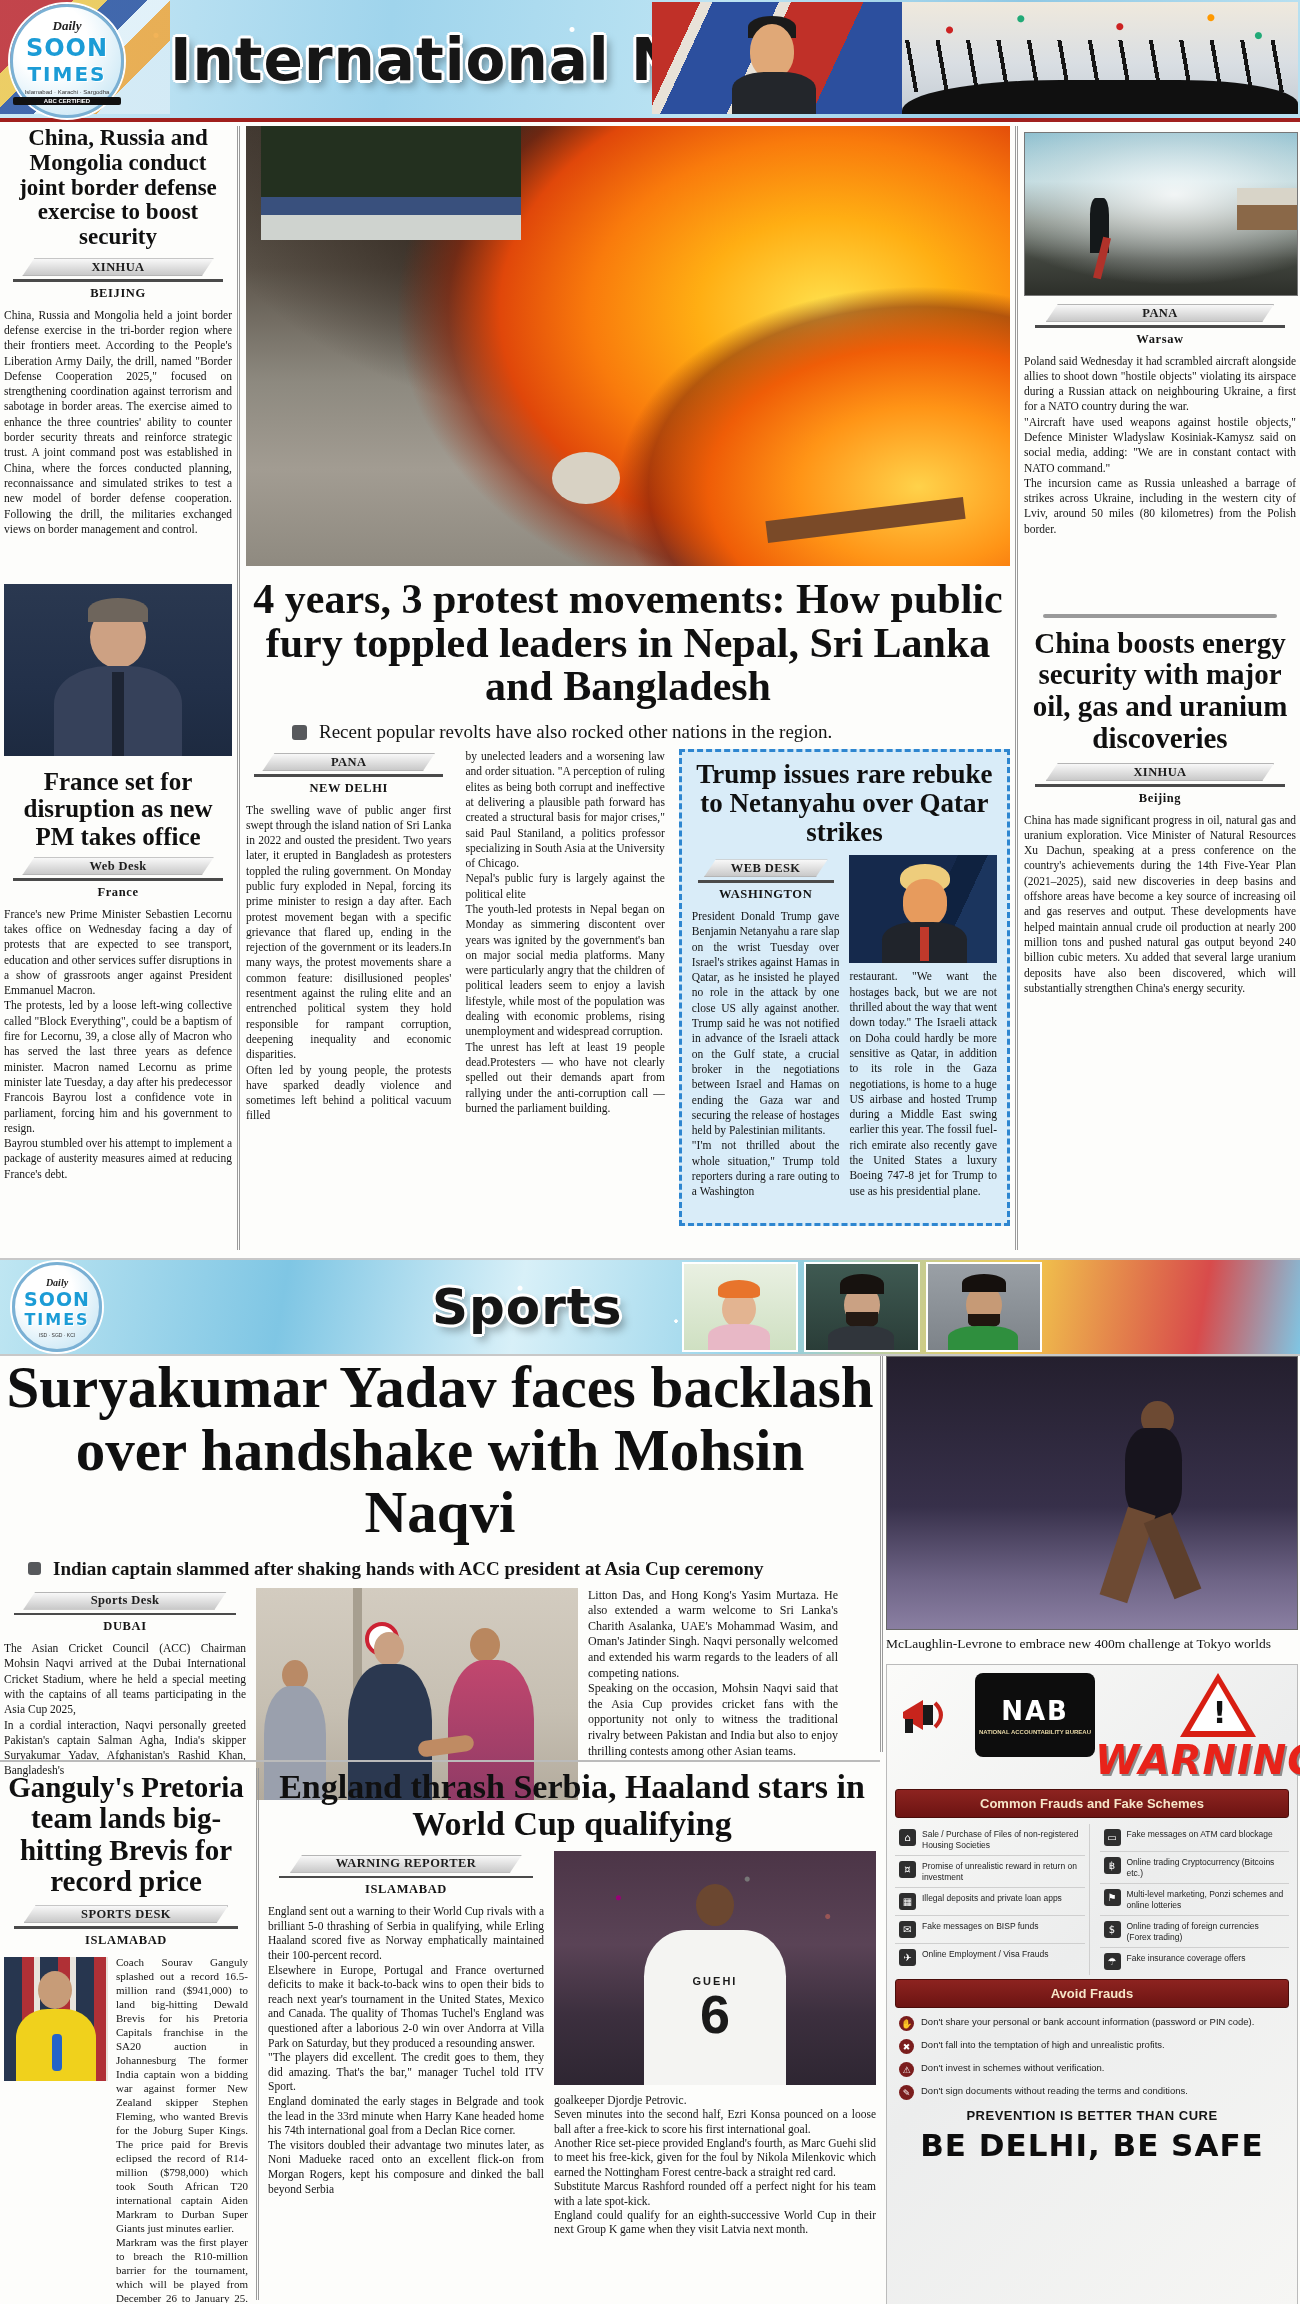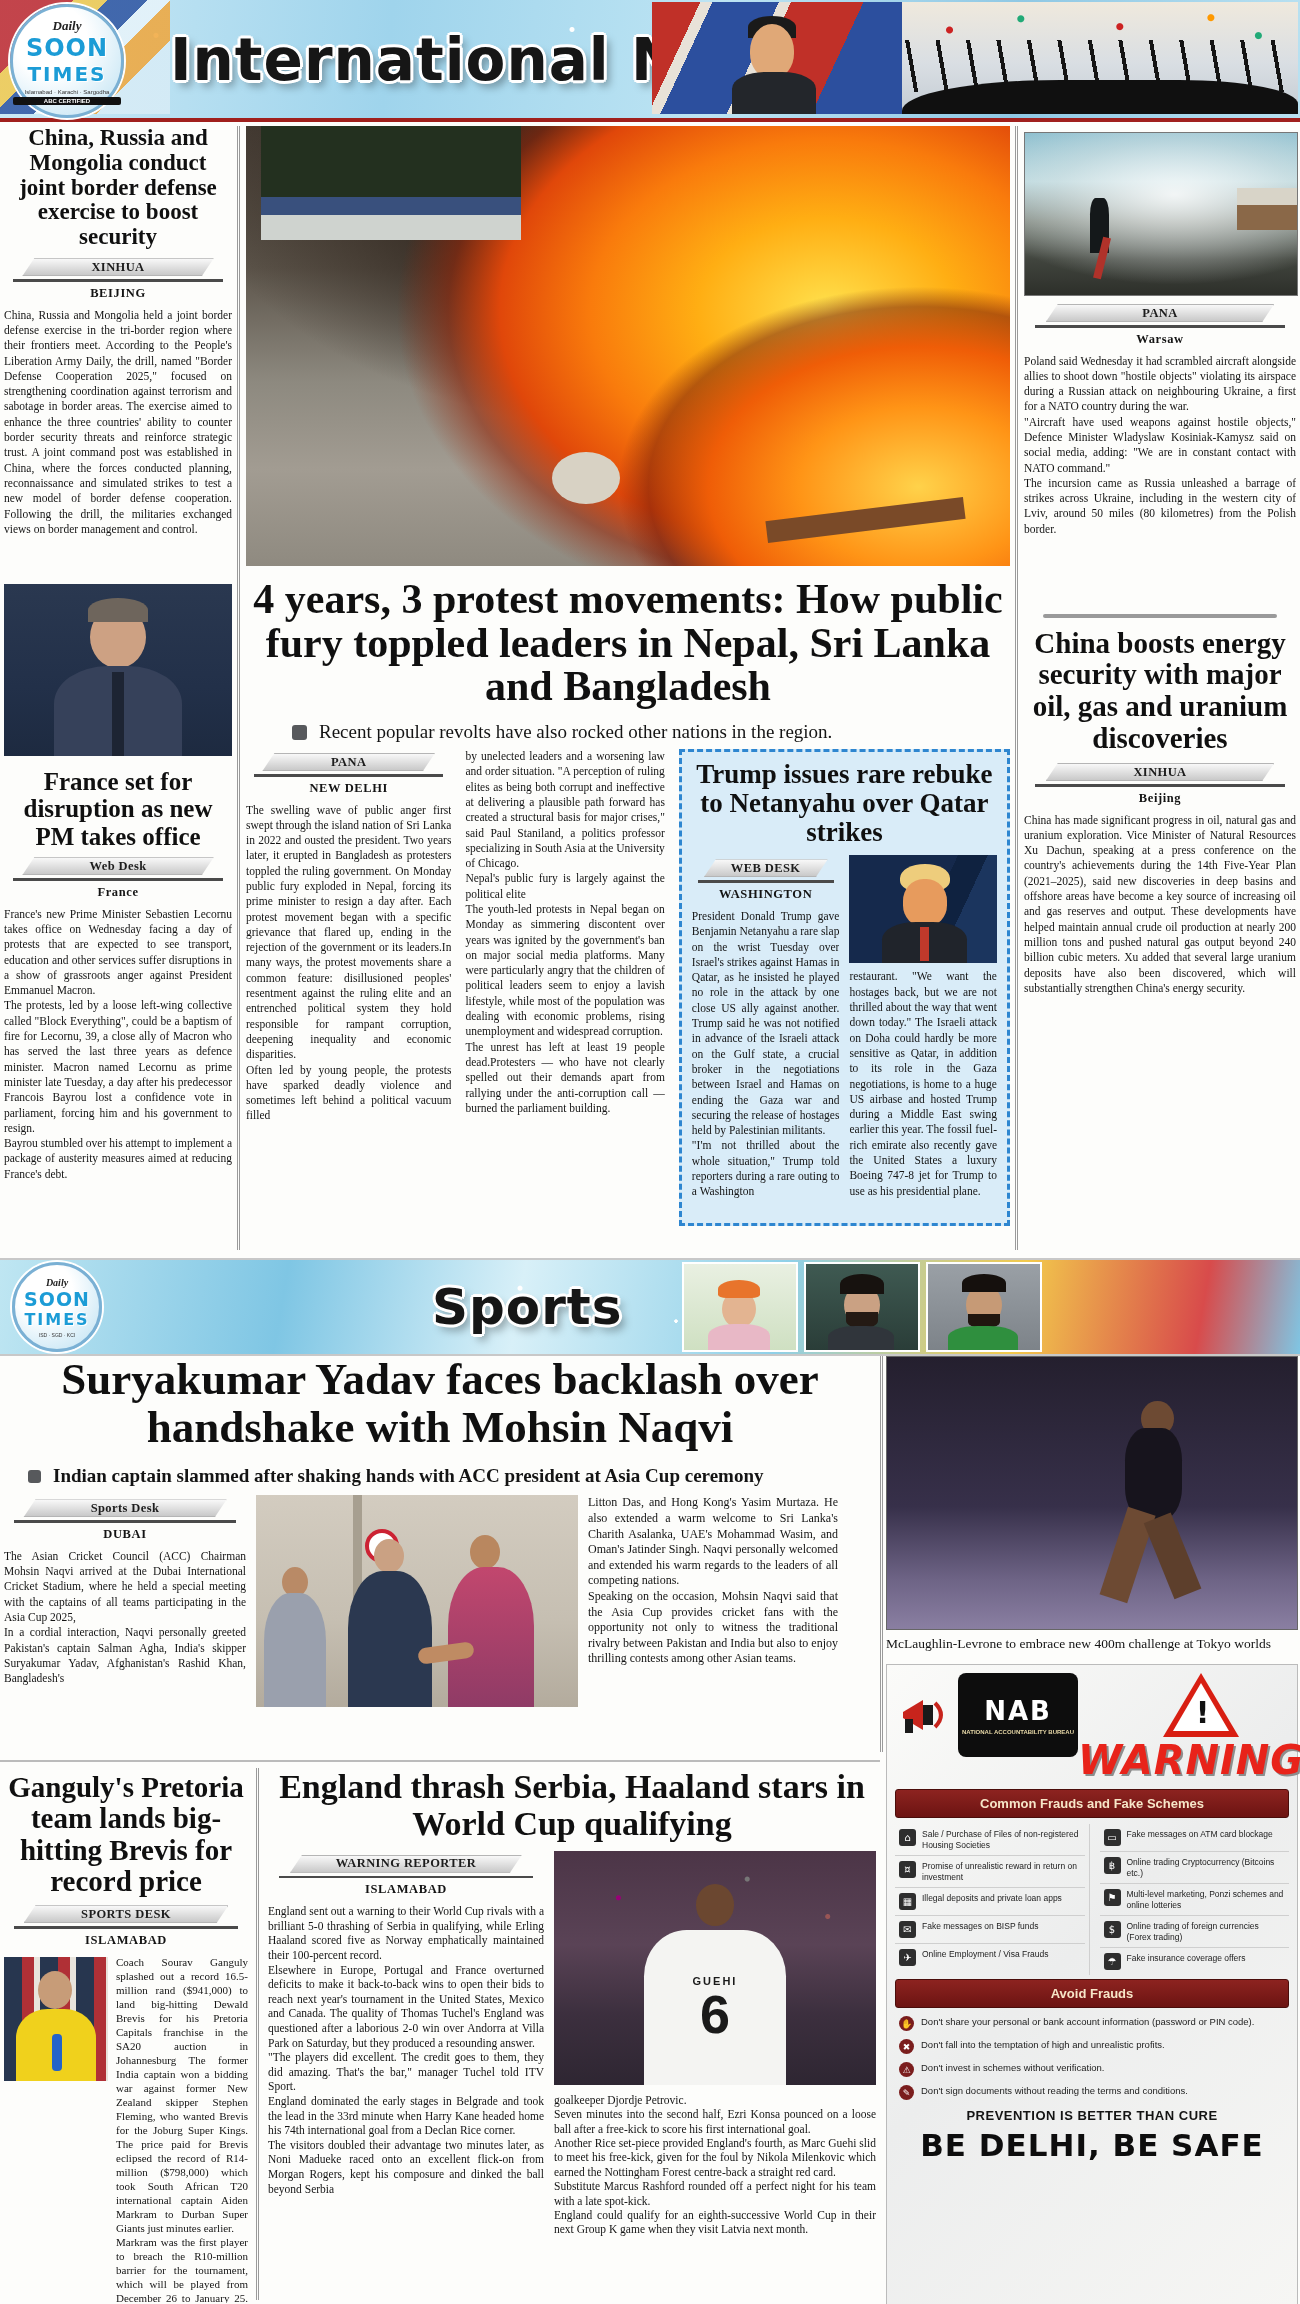--- a/index.html
+++ b/index.html
@@ -318,21 +318,21 @@
         <div class="abs" style="left:40px;top:50px;width:32px;height:14px;border-radius:0 0 45% 45%;background:#20160f;"></div>
         <div class="torso" style="left:20px;top:62px;width:70px;height:26px;background:#2f8f3e;"></div>
       </div>
     </div>
   </div>
 
   <div class="abs" style="left:0;top:1352px;width:1300px;height:404px;">
     <div class="abs vline" style="left:880px;top:4px;height:396px;"></div>
 
     <div class="abs" style="left:4px;top:4px;width:872px;">
-      <div class="h-serif" style="font-size:45px;line-height:1.06;">Suryakumar Yadav faces backlash over handshake with Mohsin Naqvi</div>
+      <div class="h-serif" style="font-size:59px;line-height:1.06;">Suryakumar Yadav faces backlash over handshake with Mohsin Naqvi</div>
       <div class="subrow" style="margin:14px 0 6px 24px;">
         <span class="bullet" style="width:13px;height:13px;"></span>
         <span style="font-size:19px;font-weight:600;">Indian captain slammed after shaking hands with ACC president at Asia Cup ceremony</span>
       </div>
       <div style="display:flex;gap:10px;margin-top:8px;">
         <div style="width:242px;">
           <div class="tagwrap">
             <div class="tag">Sports Desk</div>
             <div class="tagline"></div>
           </div>
@@ -418,21 +418,21 @@
 Another Rice set-piece provided England's fourth, as Marc Guehi slid to meet his free-kick, given for the foul by Nikola Milenkovic which earned the Nottingham Forest centre-back a straight red card.
 Substitute Marcus Rashford rounded off a perfect night for his team with a late spot-kick.
 England could qualify for an eighth-successive World Cup in their next Group K game when they visit Latvia next month.</div>
         </div>
       </div>
     </div>
   </div>
 
   <div class="abs nab">
     <div style="display:flex;align-items:flex-start;justify-content:space-between;padding:8px 10px 2px;">
-      <div style="display:flex;align-items:center;gap:7px;">
+      <div style="display:flex;align-items:center;gap:24px;">
         <svg width="54" height="54" viewBox="0 0 54 54">
           <polygon points="6,24 26,12 26,42 6,30" fill="#c8241c"></polygon>
           <rect x="26" y="17" width="10" height="20" fill="#1a1a1a"></rect>
           <path d="M38 15 q12 12 0 24" stroke="#c8241c" stroke-width="4" fill="none"></path>
           <rect x="8" y="31" width="8" height="14" fill="#1a1a1a"></rect>
         </svg>
         <div class="nab-logo">
           <div style="font:800 26px 'DejaVu Sans',sans-serif;letter-spacing:2px;">NAB</div>
           <div style="font:700 6px 'Liberation Sans',sans-serif;margin-top:3px;color:#e8d9a8;">NATIONAL ACCOUNTABILITY BUREAU</div>
         </div>

